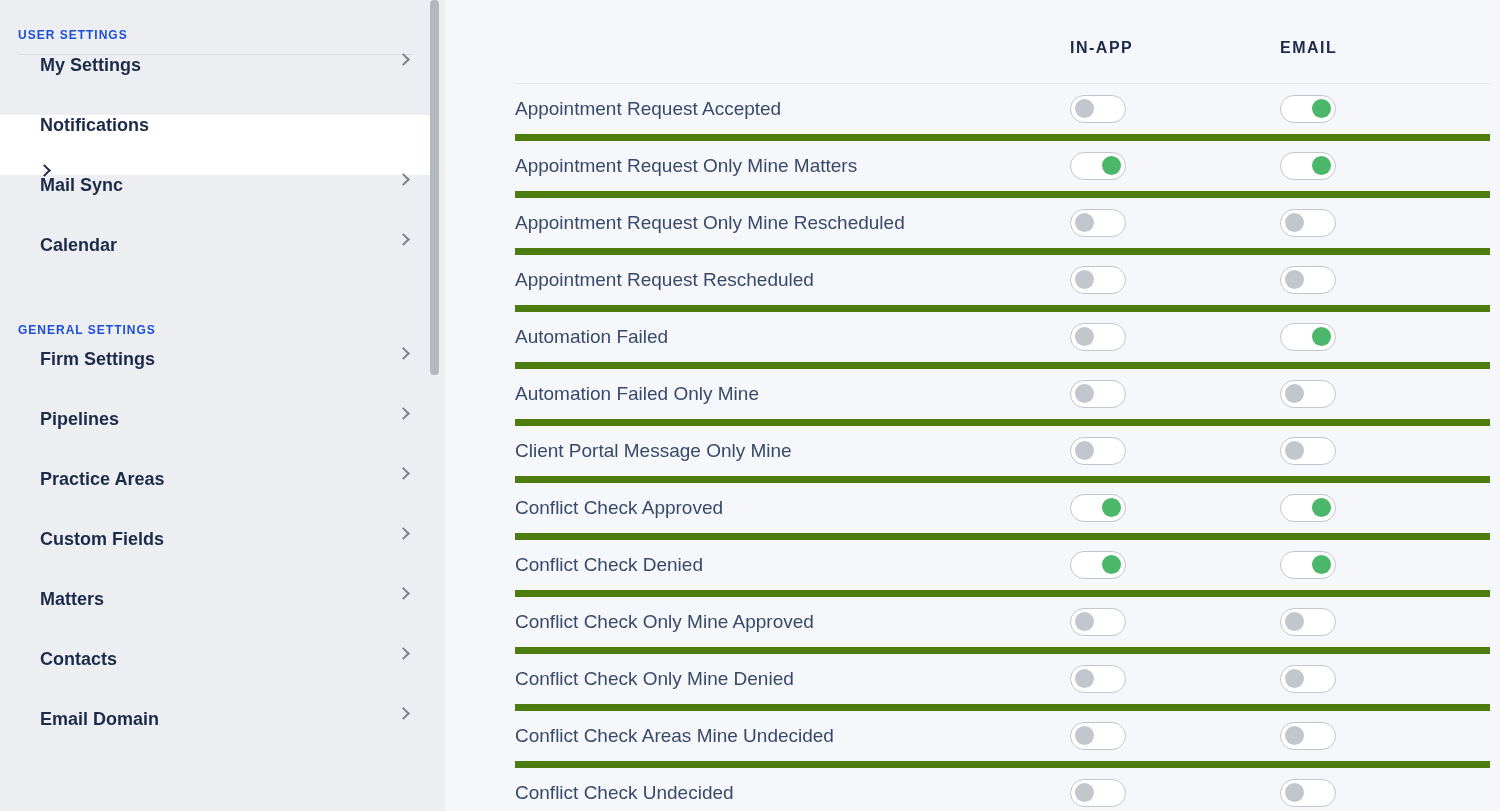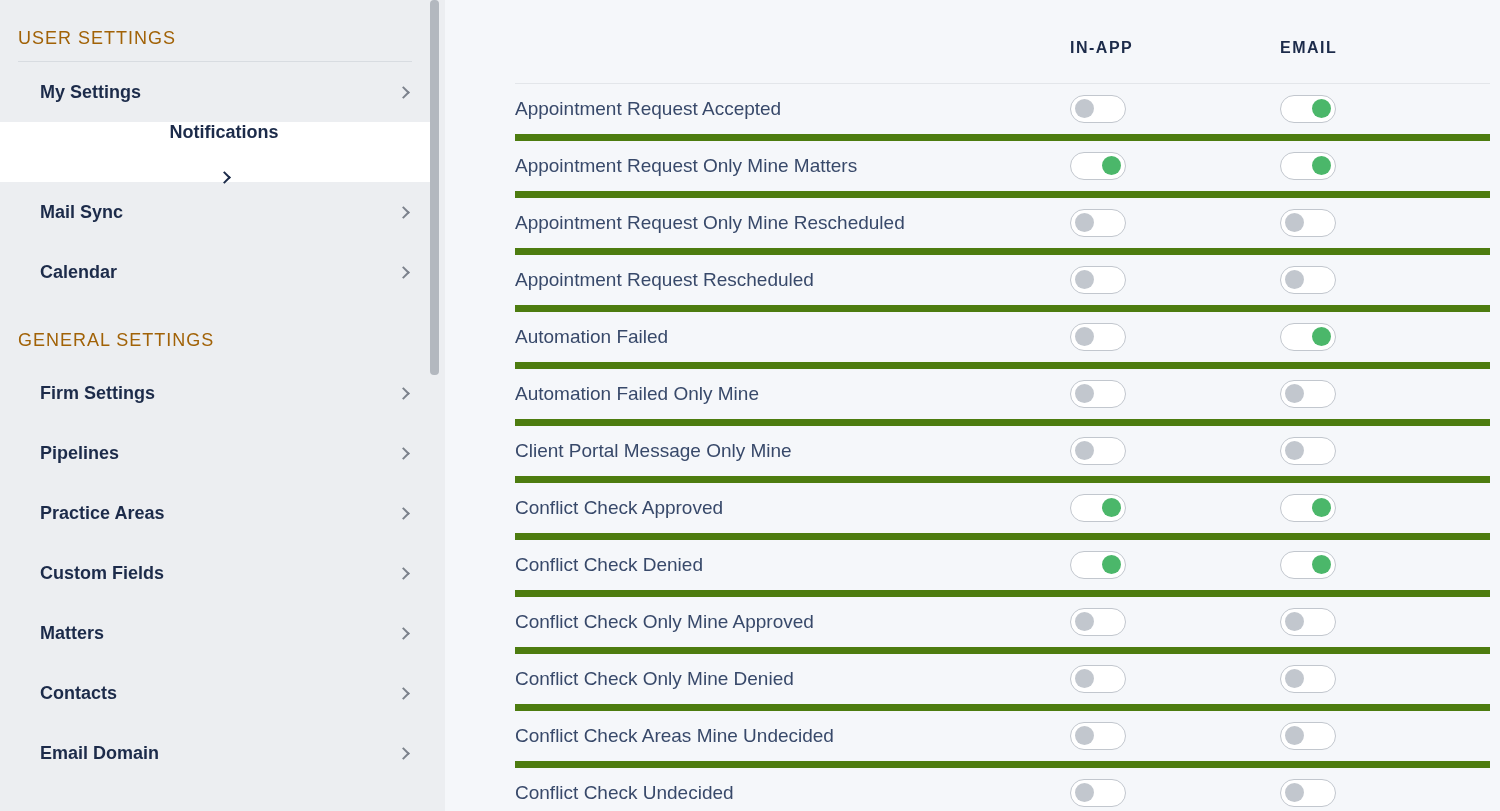--- a/index.html
+++ b/index.html
@@ -32,33 +32,33 @@
     position: absolute;
     top: 0;
     left: 430px;
     width: 9px;
     height: 375px;
     background: #b3b8bf;
     border-radius: 4px;
   }
   .section-header {
     padding: 28px 0 12px 18px;
-    font-size: 18px;
+    font-size: 12px;
     letter-spacing: 1px;
-    color: #a16207;
-    font-weight: 400;
+    color: #1d4ed8;
+    font-weight: 700;
   }
   .section-divider {
     margin: 0 18px;
     border: none;
     border-top: 1px solid #d8dce1;
   }
   .nav-item {
     display: flex;
-    align-items: center;
+    align-items: flex-start;
     justify-content: space-between;
     height: 60px;
     padding: 0 22px 0 40px;
     font-size: 18px;
     font-weight: 600;
     color: #1c2b4a;
     cursor: pointer;
   }
   .nav-item.active {
     background: #ffffff;

